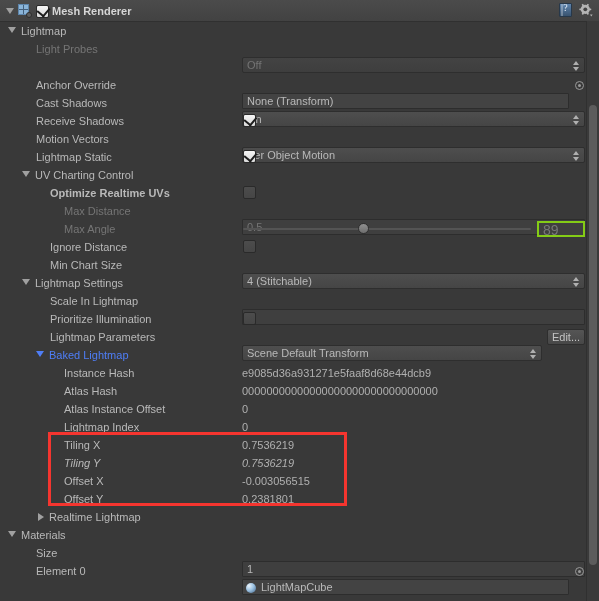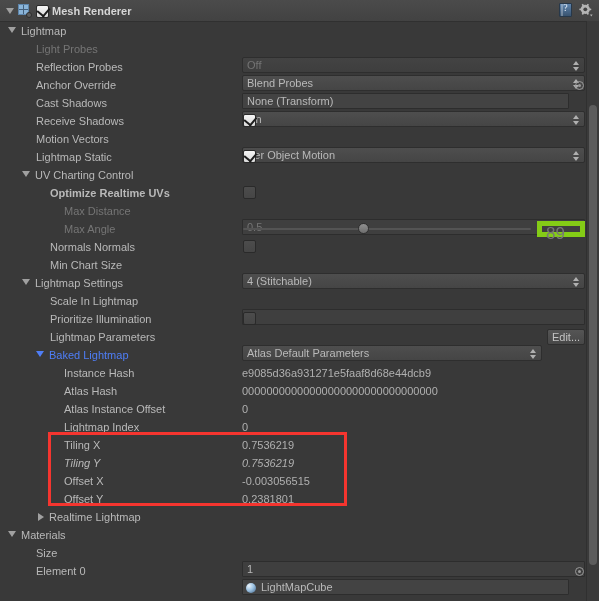--- a/index.html
+++ b/index.html
@@ -257,25 +257,25 @@
     background: linear-gradient(#8f8f8f, #6f6f6f);
     border: 1px solid #303030;
     box-sizing: border-box;
   }
   .slider-num {
     position: absolute;
     left: 537px; top: 1px;
     width: 48px; height: 16px;
     box-sizing: border-box;
     background: #3f3f3f;
-    border: 5px solid #84cc16;
+    border: 2px solid #84cc16;
     color: #777;
     padding-left: 4px;
     line-height: 15px;
-    font-size: 17px;
+    font-size: 14px;
   }
 
   .edit-btn {
     position: absolute;
     left: 547px; top: 1px;
     width: 38px; height: 16px;
     box-sizing: border-box;
     background: linear-gradient(#555, #474747);
     border: 1px solid #2e2e2e;
     border-radius: 2px;
@@ -352,27 +352,20 @@
   </div>
 
   <div class="row" style="top:40px;">
     <span class="label dim" style="left:36px;">Light Probes</span>
     <span class="fld popup dim">
       <span>Off</span>
       <span class="arrows"></span>
     </span>
   </div>
 
-  <div class="row" style="top:58px;">
-    <span class="label" style="left:36px;">Reflection Probes</span>
-    <span class="fld popup">
-      <span>Blend Probes</span>
-      <span class="arrows"></span>
-    </span>
-  </div>
 
   <div class="row" style="top:76px;">
     <span class="label" style="left:36px;">Anchor Override</span>
     <span class="fld objfield">
       <span>None (Transform)</span>
     </span>
     <span class="objfield-dot"></span>
   </div>
 
   <div class="row" style="top:94px;">
@@ -425,21 +418,21 @@
   <div class="row" style="top:220px;">
     <span class="label dim" style="left:64px;">Max Angle</span>
     <span class="slider-track"></span>
     <span class="slider-knob" id="maxAngleKnob" style="left: 358.46px;"></span>
     <span class="slider-num">
       <span>89</span>
     </span>
   </div>
 
   <div class="row" style="top:238px;">
-    <span class="label" style="left:50px;">Normals Normals</span>
+    <span class="label" style="left:50px;">Ignore Distance</span>
     <span class="checkbox off"></span>
   </div>
 
   <div class="row" style="top:256px;">
     <span class="label" style="left:50px;">Min Chart Size</span>
     <span class="fld popup">
       <span>4 (Stitchable)</span>
       <span class="arrows"></span>
     </span>
   </div>
@@ -457,21 +450,21 @@
   </div>
 
   <div class="row" style="top:310px;">
     <span class="label" style="left:50px;">Prioritize Illumination</span>
     <span class="checkbox off"></span>
   </div>
 
   <div class="row" style="top:328px;">
     <span class="label" style="left:50px;">Lightmap Parameters</span>
     <span class="fld popup narrow">
-      <span>Atlas Default Parameters</span>
+      <span>Scene Default Transform</span>
       <span class="arrows"></span>
     </span>
     <span class="edit-btn">
       <span>Edit...</span>
     </span>
   </div>
 
   <div class="row" style="top:346px;">
     <span class="tri blue" style="left:36px;"></span>
     <span class="label blue" style="left:49px;">Baked Lightmap</span>

